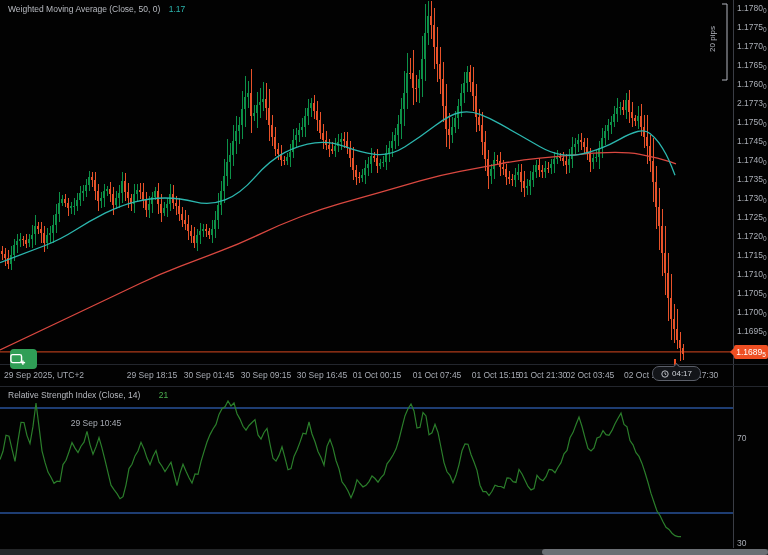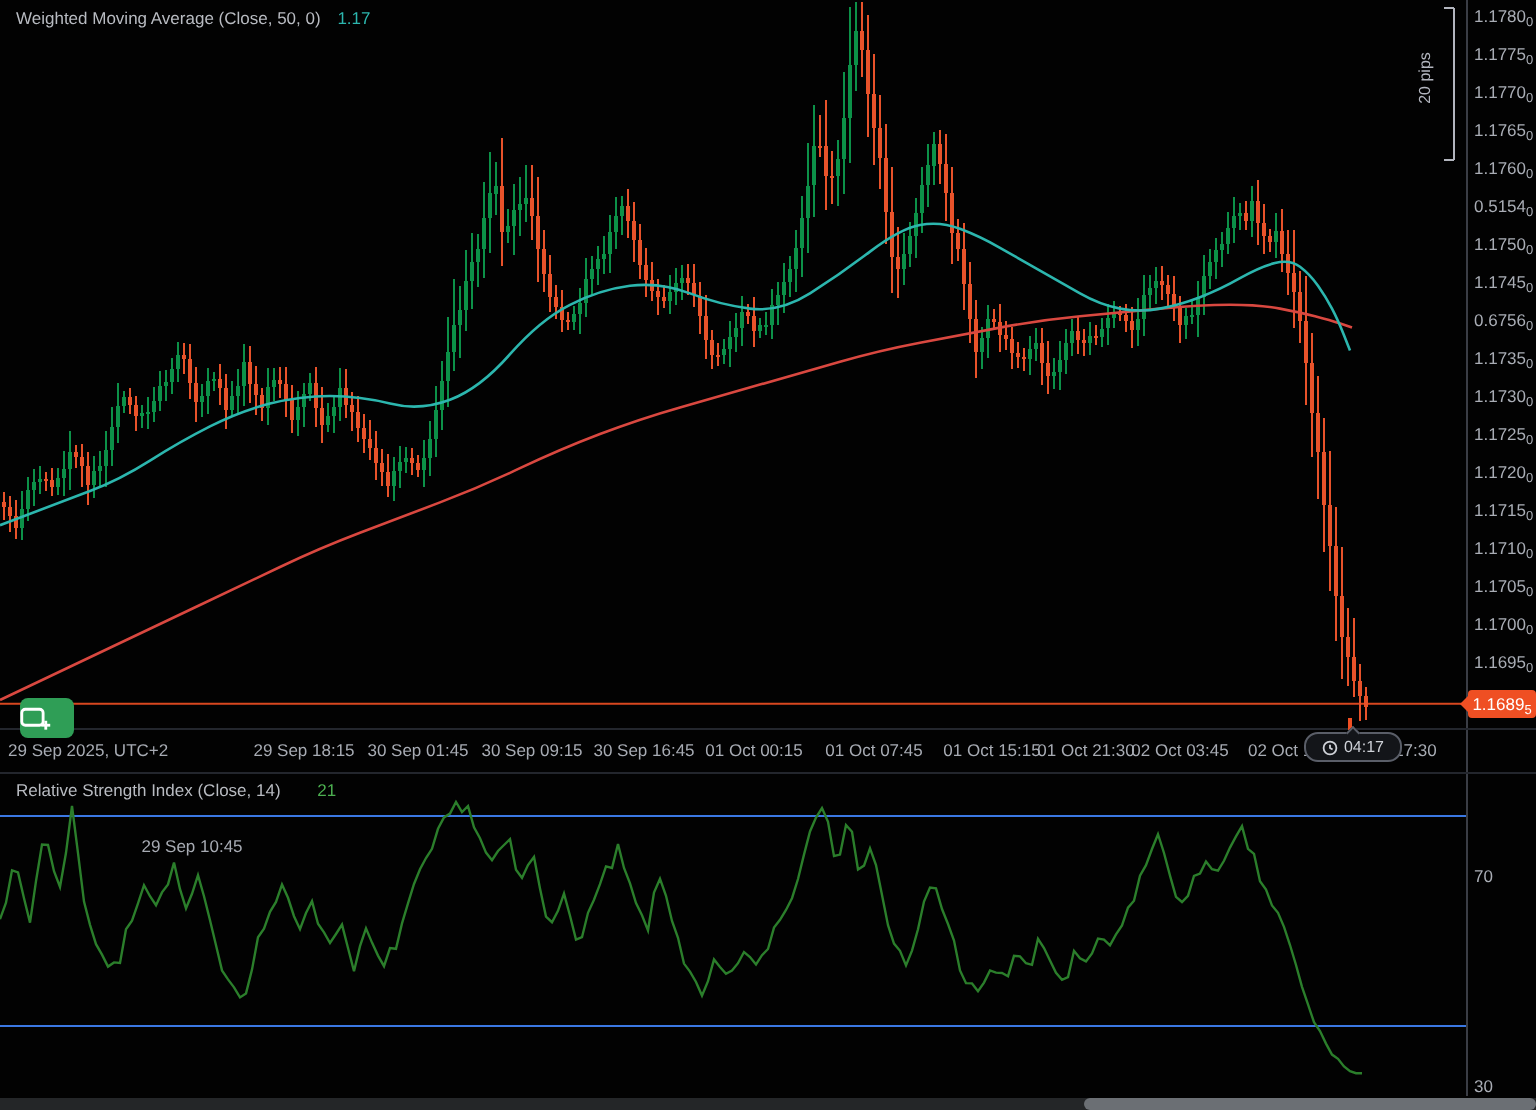--- a/index.html
+++ b/index.html
@@ -517,24 +517,24 @@
       <span class="val" id="wma50Val" style="color: rgb(44, 182, 174);">1.17</span>
     </div>
   </div>
 
   <div id="priceAxis">
       <div class="tick" style="top: 3px;"><span>1.1780</span><span class="sub">0</span></div>
       <div class="tick" style="top: 22px;"><span>1.1775</span><span class="sub">0</span></div>
       <div class="tick" style="top: 41px;"><span>1.1770</span><span class="sub">0</span></div>
       <div class="tick" style="top: 60px;"><span>1.1765</span><span class="sub">0</span></div>
       <div class="tick" style="top: 79px;"><span>1.1760</span><span class="sub">0</span></div>
-      <div class="tick" style="top: 98px;"><span>0.5154</span><span class="sub">0</span></div>
+      <div class="tick" style="top: 98px;"><span>2.1773</span><span class="sub">0</span></div>
       <div class="tick" style="top: 117px;"><span>1.1750</span><span class="sub">0</span></div>
       <div class="tick" style="top: 136px;"><span>1.1745</span><span class="sub">0</span></div>
-      <div class="tick" style="top: 155px;"><span>0.6756</span><span class="sub">0</span></div>
+      <div class="tick" style="top: 155px;"><span>1.1740</span><span class="sub">0</span></div>
       <div class="tick" style="top: 174px;"><span>1.1735</span><span class="sub">0</span></div>
       <div class="tick" style="top: 193px;"><span>1.1730</span><span class="sub">0</span></div>
       <div class="tick" style="top: 212px;"><span>1.1725</span><span class="sub">0</span></div>
       <div class="tick" style="top: 231px;"><span>1.1720</span><span class="sub">0</span></div>
       <div class="tick" style="top: 250px;"><span>1.1715</span><span class="sub">0</span></div>
       <div class="tick" style="top: 269px;"><span>1.1710</span><span class="sub">0</span></div>
       <div class="tick" style="top: 288px;"><span>1.1705</span><span class="sub">0</span></div>
       <div class="tick" style="top: 307px;"><span>1.1700</span><span class="sub">0</span></div>
       <div class="tick" style="top: 326px;"><span>1.1695</span><span class="sub">0</span></div>
     </div>

